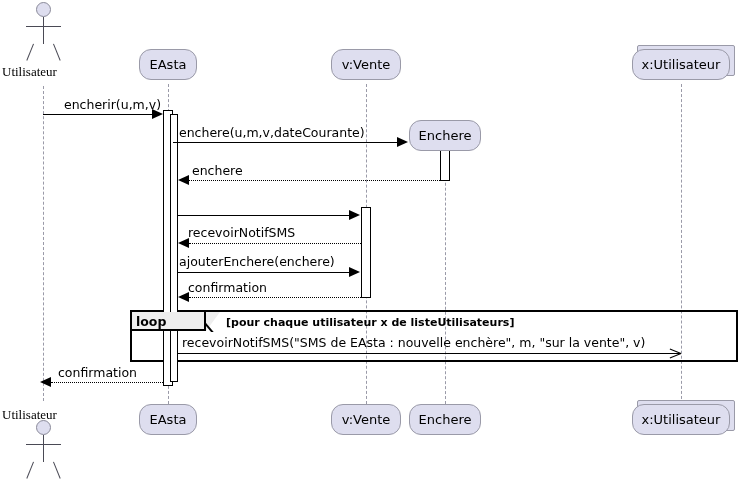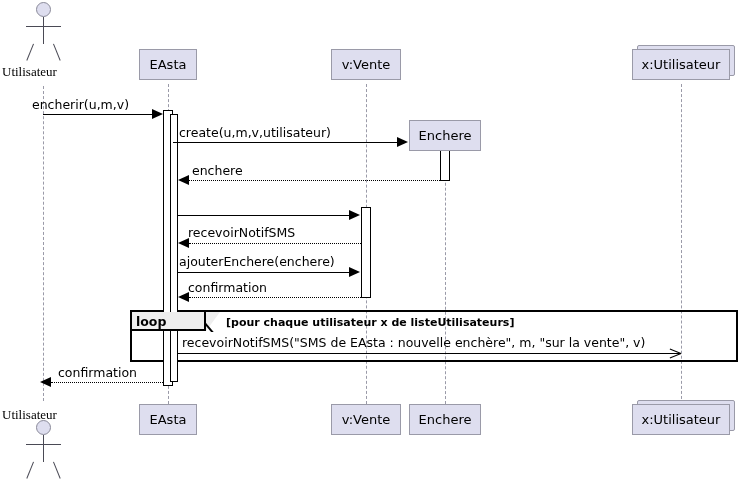--- a/index.html
+++ b/index.html
@@ -18,21 +18,21 @@
     background: #ffffff;
     overflow: hidden;
   }
 
   
   .pbox {
     position: absolute;
     box-sizing: border-box;
     background: #DEDEEF;
     border: 1px solid #9a9aa8;
-    border-radius: 0;
+    border-radius: 12px;
     color: #000000;
     font-size: 13px;
     line-height: 1;
     display: flex;
     align-items: center;
     justify-content: center;
     white-space: nowrap;
     z-index: 6;
   }
   .pbox-shadow {
@@ -202,25 +202,25 @@
 
   <div class="frame" style="left:130px; top:310px; width:608px; height:52px;"></div>
   <div class="frame-tab" style="left:132px; top:312px; width:74px; height:19px;"></div>
   <div class="frame-tab-notch" style="left:206px; top:312px; border-top:19px solid #EEEEEE; border-right:14px solid transparent;"></div>
   <div class="frame-tab-notch" style="left:205px; top:312px; width:16px; height:20px; border:0; background:transparent; overflow:hidden;">
     <div style="position:absolute; left:-1px; top:9px; width:24px; height:0; border-top:2px solid #000; transform:rotate(50deg); transform-origin:0 50%;"></div>
   </div>
   <div class="frame-op" style="left:136px; top:316px;">loop</div>
   <div class="frame-guard" style="left:226px; top:317px;">[pour chaque utilisateur x de listeUtilisateurs]</div>
 
-  <div class="msg-label" style="left:32px; top:99px;">encherir(u,m,v)</div>
+  <div class="msg-label" style="left:64px; top:99px;">encherir(u,m,v)</div>
   <div class="msg-line" style="left:43px; top:114px; width:110px;"></div>
   <div class="arrowhead right" style="left:152px; top:109px;"></div>
 
-  <div class="msg-label" style="left:179px; top:127px;">create(u,m,v,utilisateur)</div>
+  <div class="msg-label" style="left:179px; top:127px;">enchere(u,m,v,dateCourante)</div>
   <div class="msg-line" style="left:173px; top:142px; width:225px;"></div>
   <div class="arrowhead right" style="left:397px; top:137px;"></div>
 
   <div class="msg-label" style="left:192px; top:165px;">enchere</div>
   <div class="msg-line dotted" style="left:189px; top:180px; width:251px;"></div>
   <div class="arrowhead left" style="left:178px; top:175px;"></div>
 
   <div class="msg-line" style="left:178px; top:215px; width:172px;"></div>
   <div class="arrowhead right" style="left:349px; top:210px;"></div>
 

